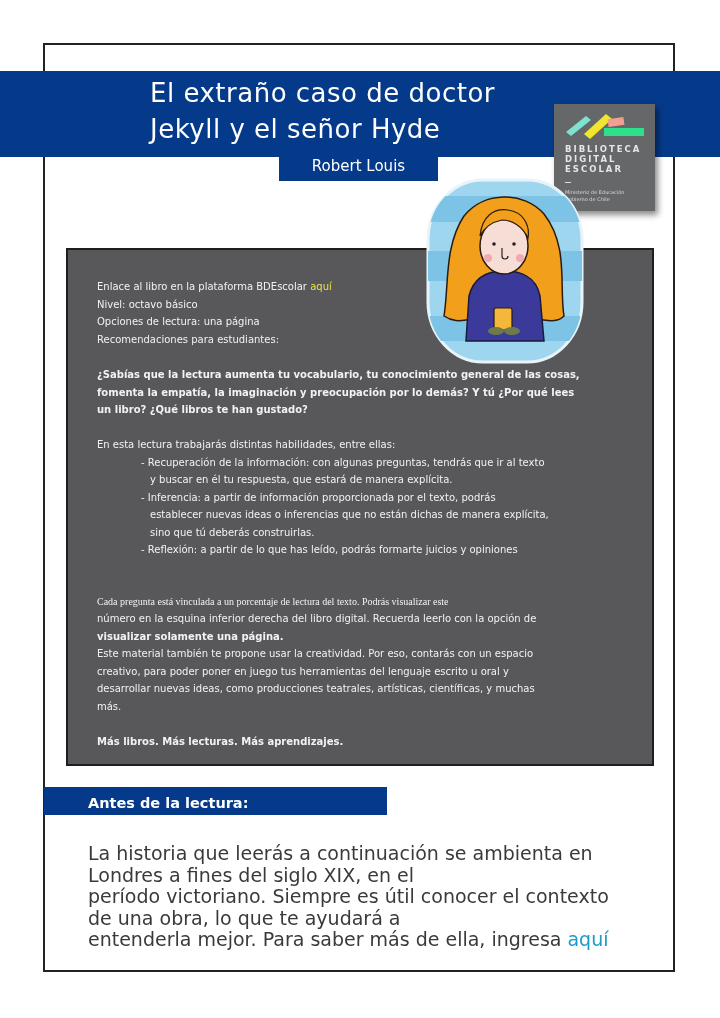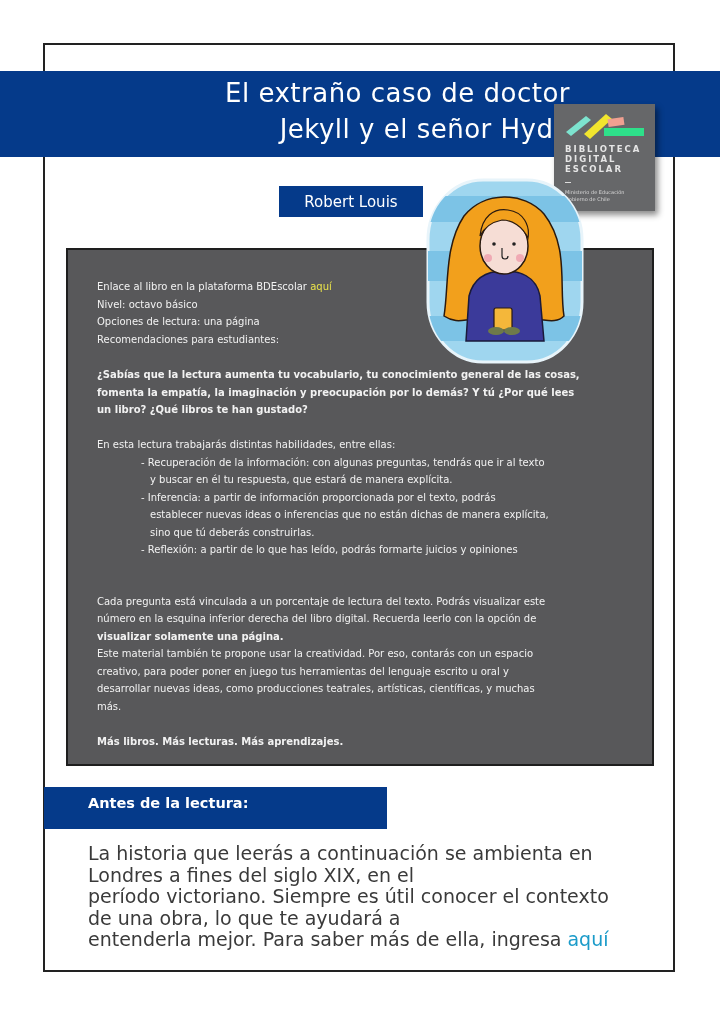--- a/index.html
+++ b/index.html
@@ -11,28 +11,28 @@
   .page-frame {
     position:absolute; left:43px; top:43px; width:632px; height:929px;
     border:2px solid #222; box-sizing:border-box;
   }
   .title-band {
     position:absolute; left:0; top:71px; width:720px; height:86px;
     background:#053a8a;
   }
   .title-text {
     position:absolute; left:150px; top:75px; width:420px;
-    text-align:right; color:#fff;
+    text-align:left; color:#fff;
     font-family:"DejaVu Sans", sans-serif;
     font-size:26px; line-height:36px; letter-spacing:0.5px;
   }
   .author-box {
-    position:absolute; left:279px; top:150px; width:144px; height:31px;
+    position:absolute; left:279px; top:150px; width:159px; height:31px;
     background:#053a8a; color:#fff;
-    text-align:center; font-size:15px; line-height:33px;margin-top:36px;
+    text-align:center; font-size:15px; line-height:33px;
   }
   .logo {
     position:absolute; left:554px; top:60px; width:101px; height:107px;
     background:#666769;
     box-shadow:3px 4px 6px rgba(0,0,0,0.45);
     margin-top:44px;
   }
   .logo svg { position:absolute; left:10px; top:6px; }
   .logo-line1, .logo-line2, .logo-line3 {
     position:absolute; left:11px; color:#e6e6e6;
@@ -51,21 +51,21 @@
     background:#58585a; border:2px solid #1e1e1e; box-sizing:border-box;
   }
   .info-text {
     position:absolute; left:97px; color:#f2f2f2;
     font-size:10px; line-height:17.5px;
   }
   .info-text.bold { font-weight:bold; }
   .link-yellow { color:#e8e24a; }
   .illustration { position:absolute; left:424px; top:176px; width:162px; height:190px; }
   .section-header {
-    position:absolute; left:44px; top:787px; width:343px; height:42px;
+    position:absolute; left:44px; top:787px; width:343px; height:28px;
     background:#053a8a; color:#fff; font-weight:bold;
     font-size:14.5px; line-height:33px; box-sizing:border-box; padding-left:44px;
   }
   .body-para {
     position:absolute; left:88px; top:843px; width:540px;
     color:#3a3a3a; font-size:19px; line-height:21.5px;
   }
   .link-blue { color:#1b9bc9; }
 </style>
 </head>
@@ -144,21 +144,21 @@
 <div class="info-text bold" style="top:401px;">un libro? ¿Qué libros te han gustado?</div>
 
 <div class="info-text" style="top:436px;">En esta lectura trabajarás distintas habilidades, entre ellas:</div>
 <div class="info-text" style="top:454px; left:141px;">- Recuperación de la información: con algunas preguntas, tendrás que ir al texto</div>
 <div class="info-text" style="top:471px; left:150px;">y buscar en él tu respuesta, que estará de manera explícita.</div>
 <div class="info-text" style="top:489px; left:141px;">- Inferencia: a partir de información proporcionada por el texto, podrás</div>
 <div class="info-text" style="top:506px; left:150px;text-align:center;">establecer nuevas ideas o inferencias que no están dichas de manera explícita,</div>
 <div class="info-text" style="top:524px; left:150px;">sino que tú deberás construirlas.</div>
 <div class="info-text" style="top:541px; left:141px;">- Reflexión: a partir de lo que has leído, podrás formarte juicios y opiniones</div>
 
-<div class="info-text" style="top:593px;">Cada pregunta está vinculada a un porcentaje de lectura del texto. Podrás visualizar este</div>
+<div class="info-text" style="top:593px;font-family:Liberation Serif, serif;">Cada pregunta está vinculada a un porcentaje de lectura del texto. Podrás visualizar este</div>
 <div class="info-text" style="top:610px;">número en la esquina inferior derecha del libro digital. Recuerda leerlo con la opción de</div>
 <div class="info-text bold" style="top:628px;">visualizar solamente una página.</div>
 <div class="info-text" style="top:645px;">Este material también te propone usar la creatividad. Por eso, contarás con un espacio</div>
 <div class="info-text" style="top:663px;">creativo, para poder poner en juego tus herramientas del lenguaje escrito u oral y</div>
 <div class="info-text" style="top:680px;">desarrollar nuevas ideas, como producciones teatrales, artísticas, científicas, y muchas</div>
 <div class="info-text" style="top:698px;text-align:center;">más.</div>
 <div class="info-text bold" style="top:733px;">Más libros. Más lecturas. Más aprendizajes.</div>
 
 <div class="section-header">Antes de la lectura:</div>
 

